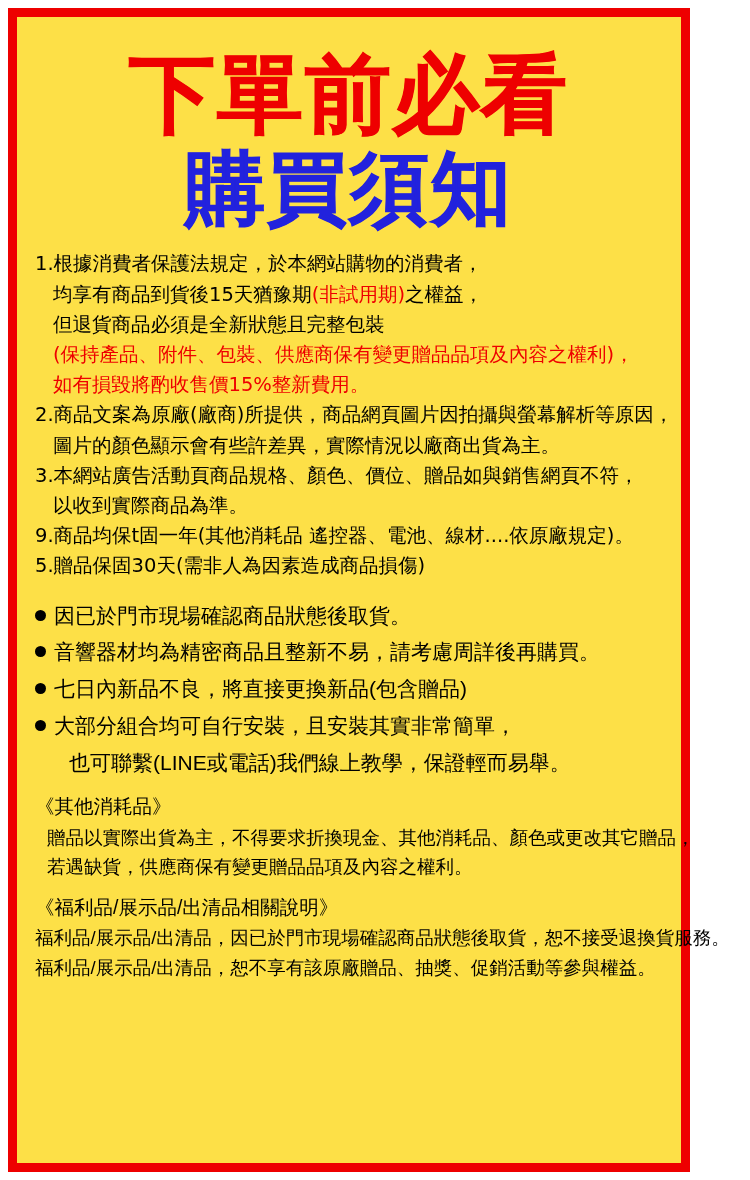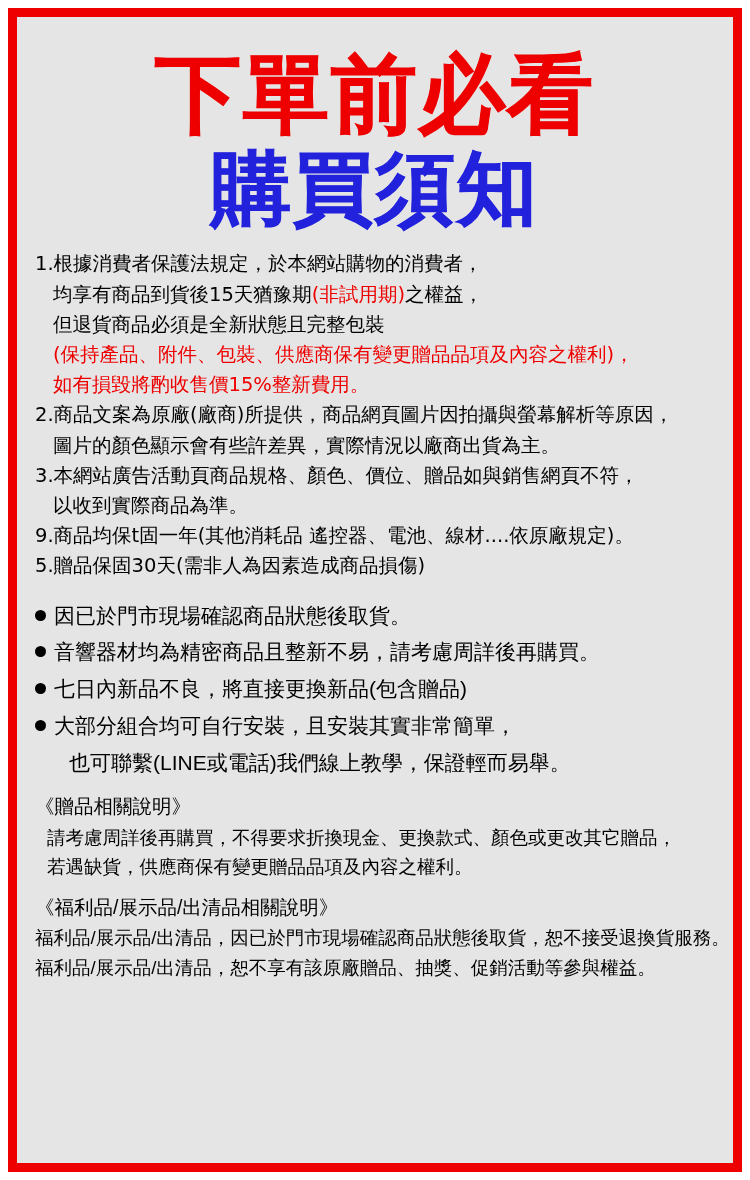--- a/index.html
+++ b/index.html
@@ -17,25 +17,25 @@
     position: relative;
     width: 750px;
     height: 1180px;
     background: #ffffff;
     box-sizing: border-box;
   }
   .frame {
     position: absolute;
     left: 8px;
     top: 8px;
-    width: 734px;
+    width: 682px;
     height: 1164px;
     border: 9px solid #ee0000;
     box-sizing: border-box;
-    background: #e5e5e5;
+    background: #fde047;
   }
   .inner {
     position: absolute;
     left: 0;
     top: 0;
     right: 0;
     bottom: 0;
     padding: 14px 18px 10px 18px;
     box-sizing: border-box;
   }
@@ -147,22 +147,22 @@
 
       <div class="bullet-list">
         <div class="bullet-item"><span class="bullet-dot"></span><span>因已於門市現場確認商品狀態後取貨。</span></div>
         <div class="bullet-item"><span class="bullet-dot"></span><span>音響器材均為精密商品且整新不易，請考慮周詳後再購買。</span></div>
         <div class="bullet-item"><span class="bullet-dot"></span><span>七日內新品不良，將直接更換新品(包含贈品)</span></div>
         <div class="bullet-item"><span class="bullet-dot"></span><span>大部分組合均可自行安裝，且安裝其實非常簡單，</span></div>
         <div class="bullet-sub">也可聯繫(LINE或電話)我們線上教學，保證輕而易舉。</div>
       </div>
 
       <div>
-        <div class="section-head">《贈品相關說明》</div>
-        <div class="section-line">請考慮周詳後再購買，不得要求折換現金、更換款式、顏色或更改其它贈品，</div>
+        <div class="section-head">《其他消耗品》</div>
+        <div class="section-line">贈品以實際出貨為主，不得要求折換現金、其他消耗品、顏色或更改其它贈品，</div>
         <div class="section-line">若遇缺貨，供應商保有變更贈品品項及內容之權利。</div>
       </div>
 
       <div>
         <div class="section-head">《福利品/展示品/出清品相關說明》</div>
         <div class="section-line-flush">福利品/展示品/出清品，因已於門市現場確認商品狀態後取貨，恕不接受退換貨服務。</div>
         <div class="section-line-flush">福利品/展示品/出清品，恕不享有該原廠贈品、抽獎、促銷活動等參與權益。</div>
       </div>
 
     </div>

